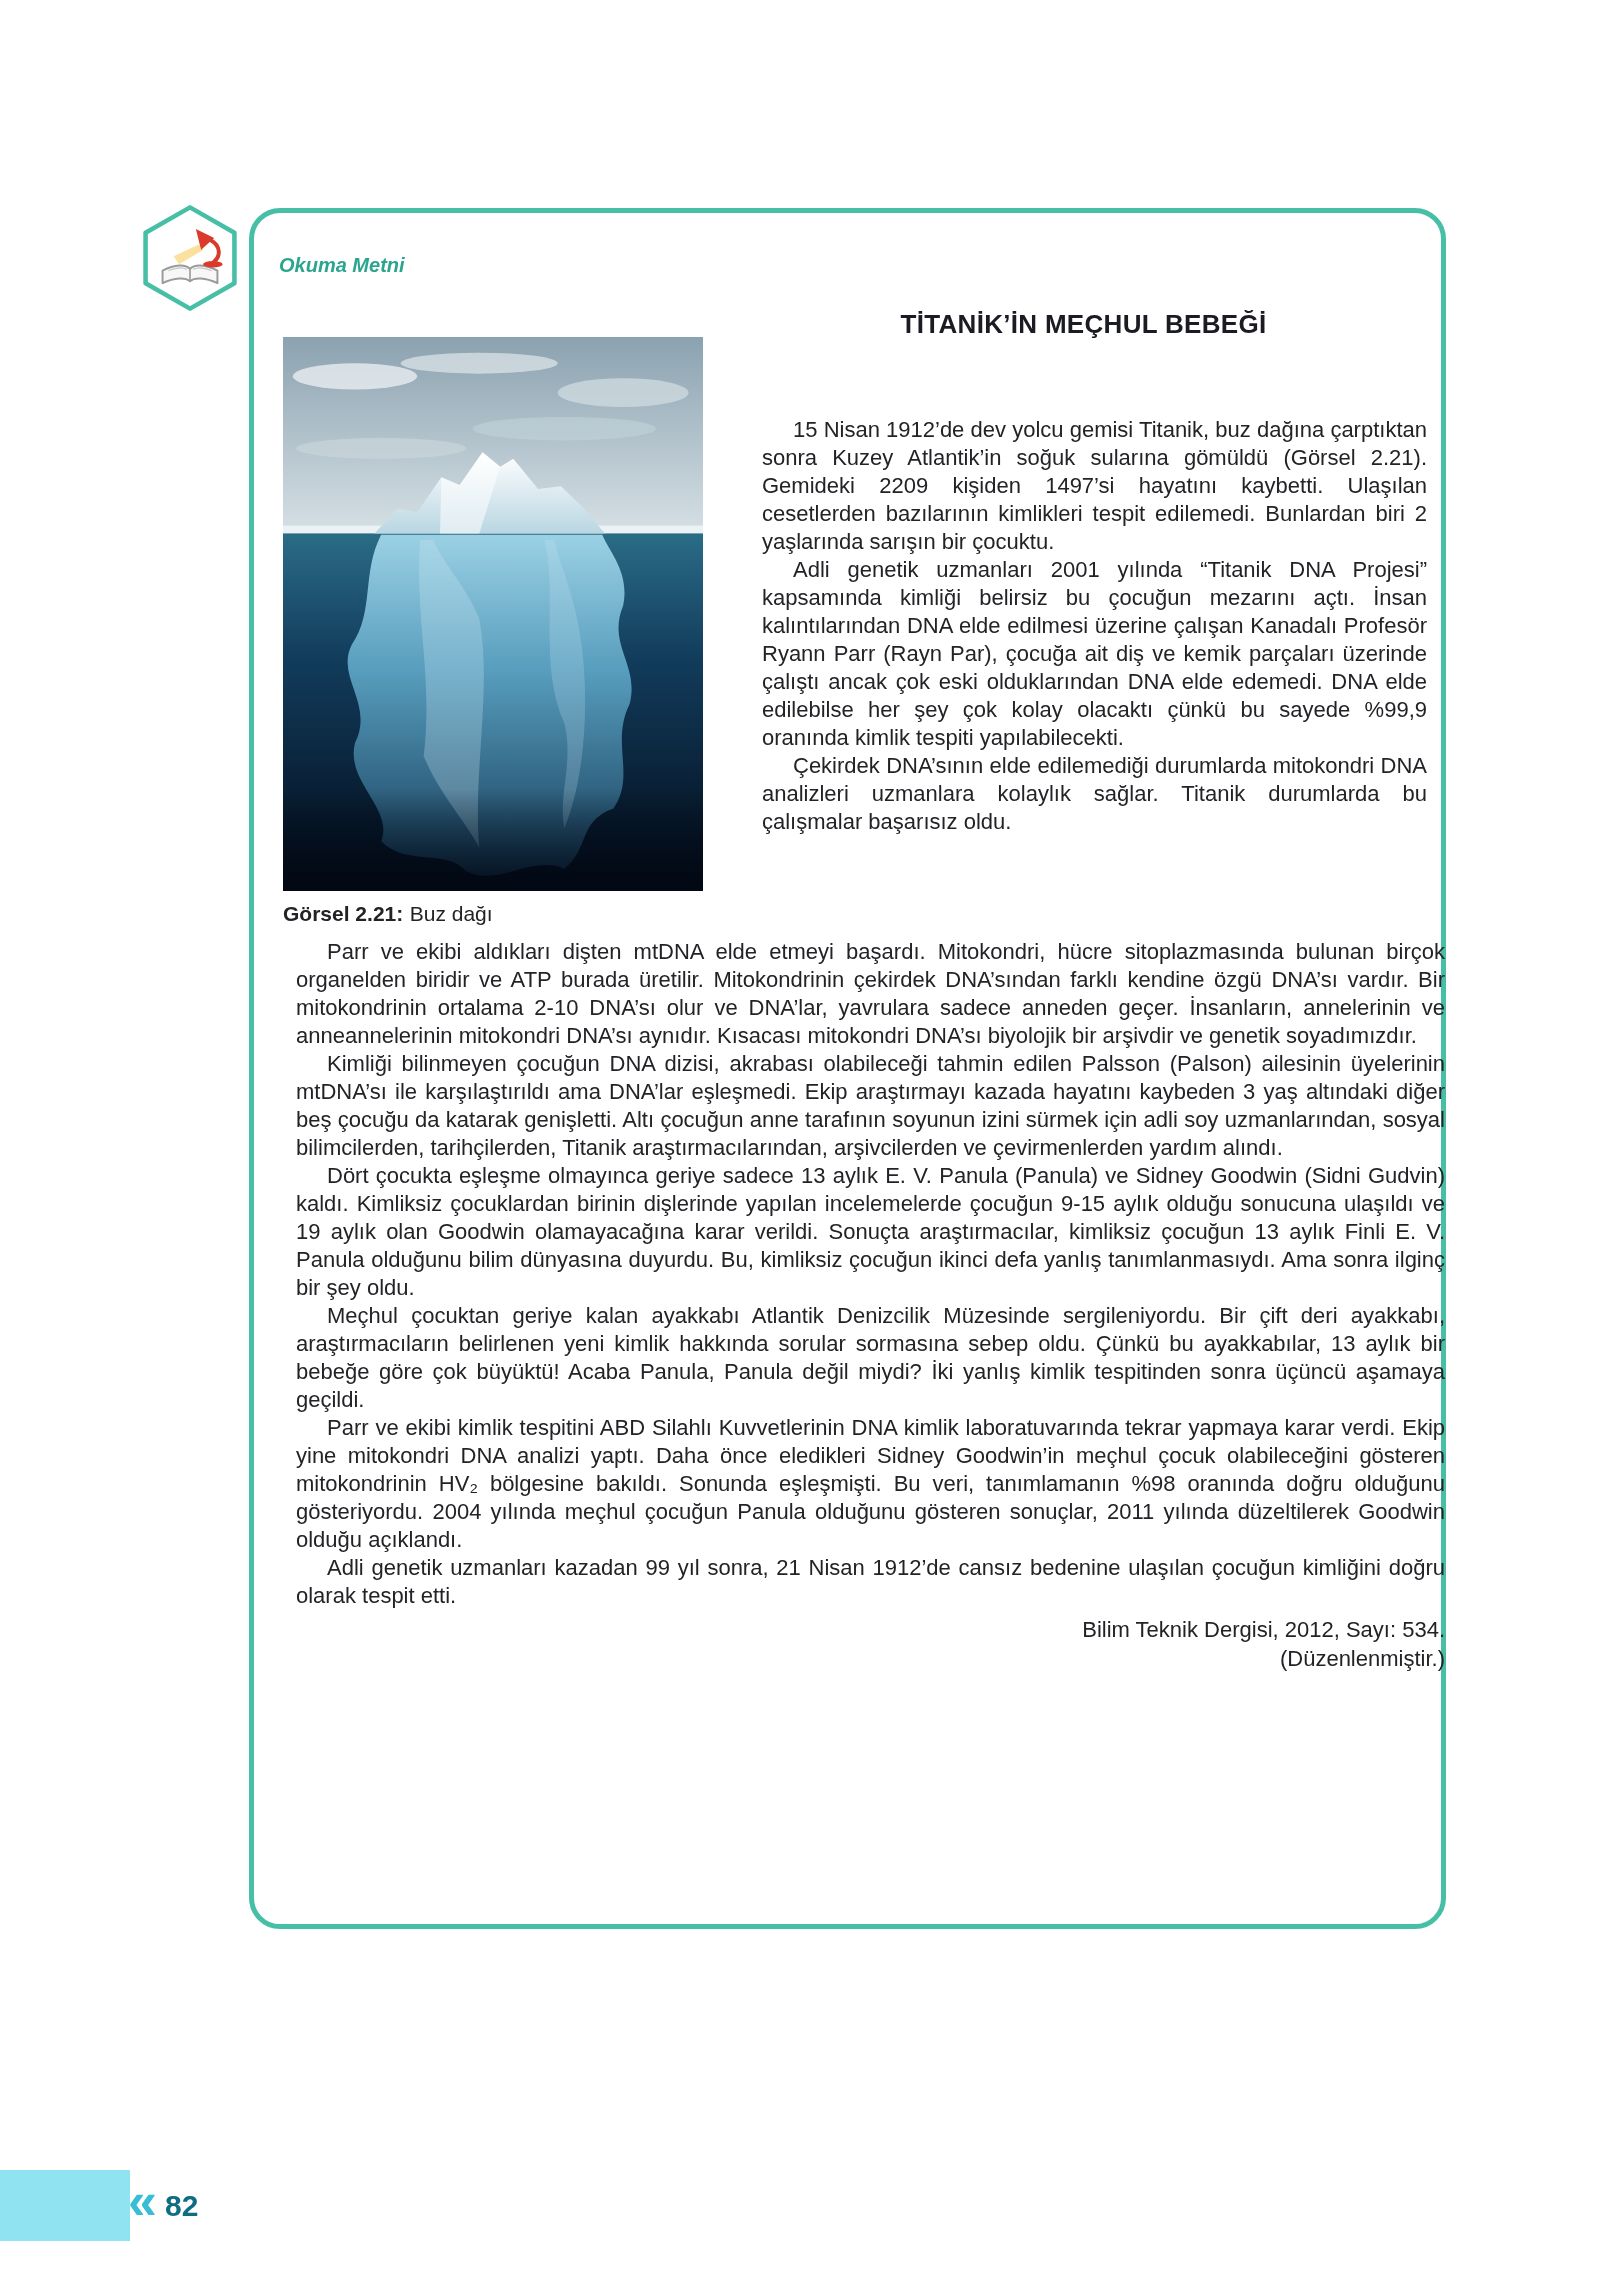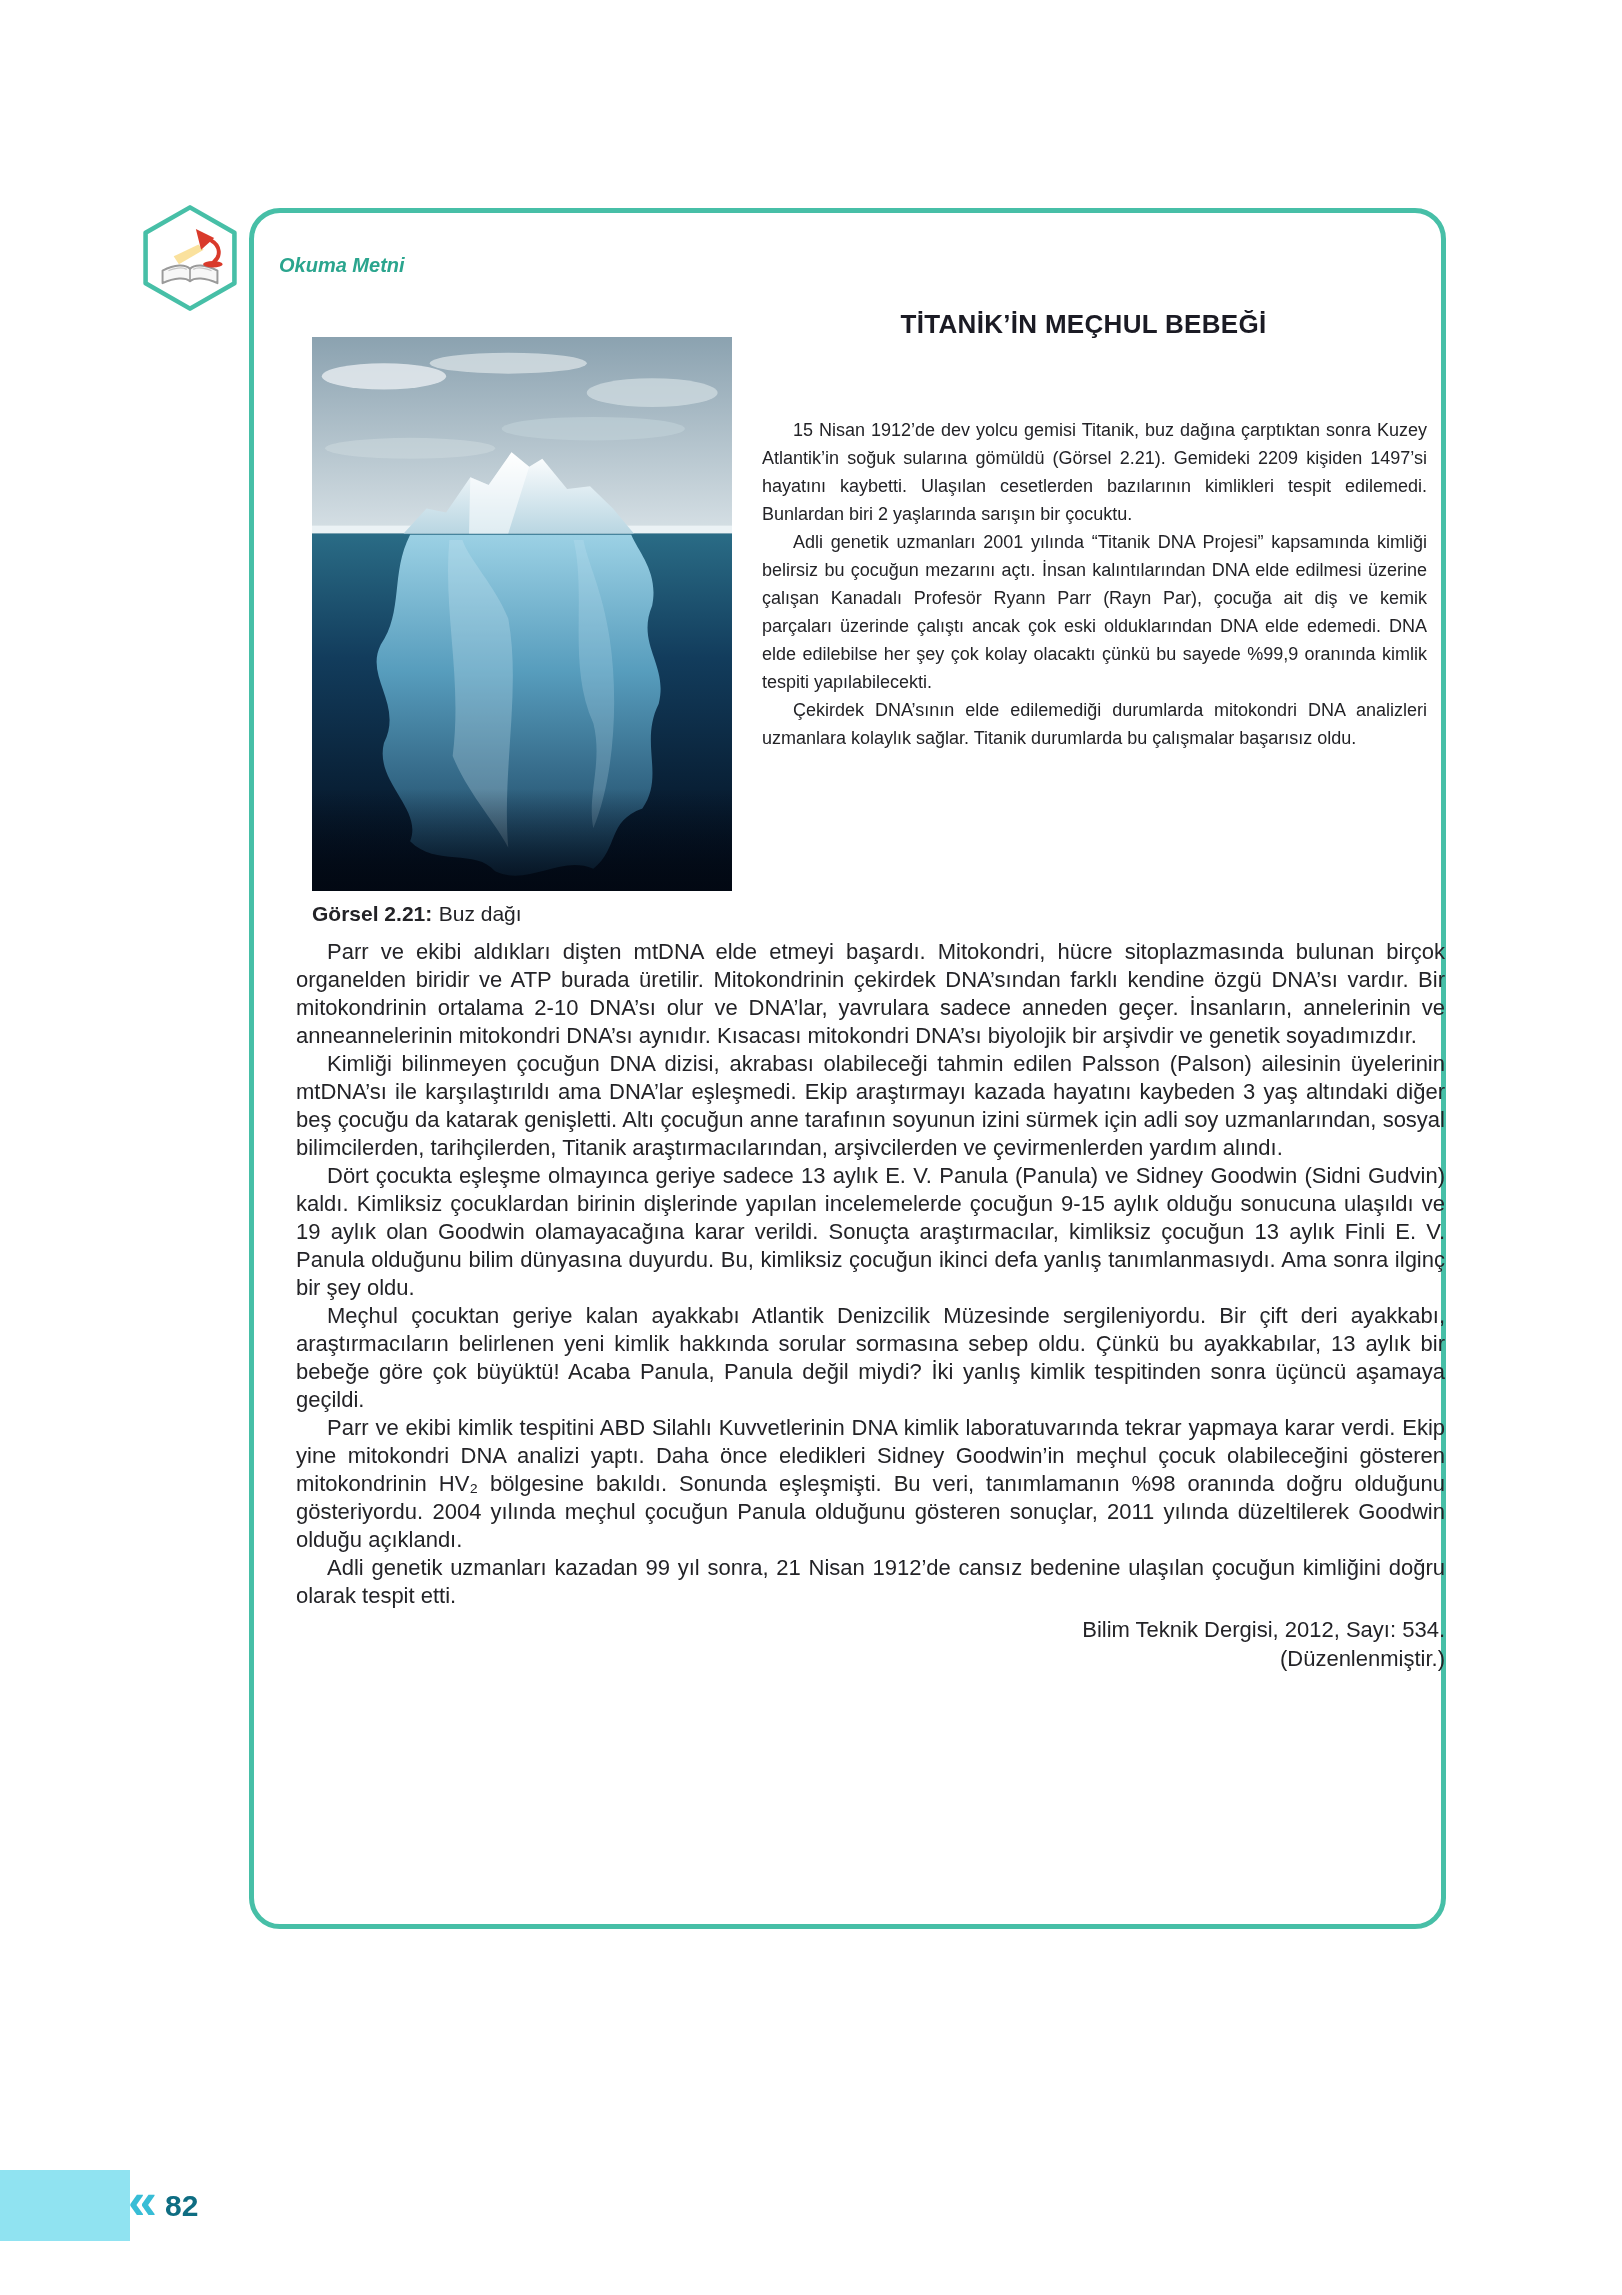--- a/index.html
+++ b/index.html
@@ -22,27 +22,27 @@
     border:5.2px solid var(--accent);border-radius:31px;background:#fff;
   }
   .section-label{
     position:absolute;left:25px;top:41px;
     font-size:20px;font-style:italic;font-weight:600;color:var(--section-label);
   }
   .article-title{
     position:absolute;left:484px;top:96px;width:691px;text-align:center;
     font-size:26px;font-weight:bold;color:var(--title-text);letter-spacing:0.3px;
   }
-  .iceberg-figure{position:absolute;left:29px;top:124px;width:364px;margin-left:29px;}
+  .iceberg-figure{position:absolute;left:29px;top:124px;width:364px;}
   .iceberg-image{width:420px;height:554px;overflow:hidden;background:#0a1626;}
   .figure-caption{margin-top:10.5px;font-size:21px;color:var(--body-text);}
   .caption-label{font-weight:bold;margin-right:6.5px;}
   .col-paragraphs{
     position:absolute;left:508px;top:203px;width:665px;
-    font-size:18px;line-height:28px;
+    font-size:22px;line-height:28px;
   }
   .full-paragraphs{
     position:absolute;left:25px;top:725px;width:1149px;
     font-size:22px;line-height:28px;margin-left:17px;
   }
   .col-paragraphs p,.full-paragraphs p{
     text-align:justify;text-indent:31px;hyphens:auto;
   }
   .source{margin-top:5.2px;text-align:right;font-size:22px;line-height:29px;}
   .hex-badge{position:absolute;left:141px;top:204px;width:98px;height:108px;}

